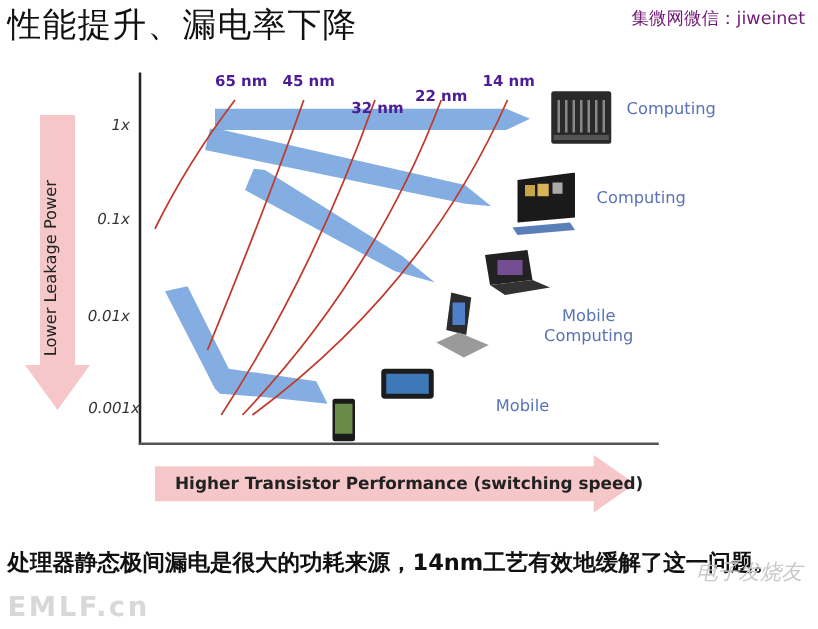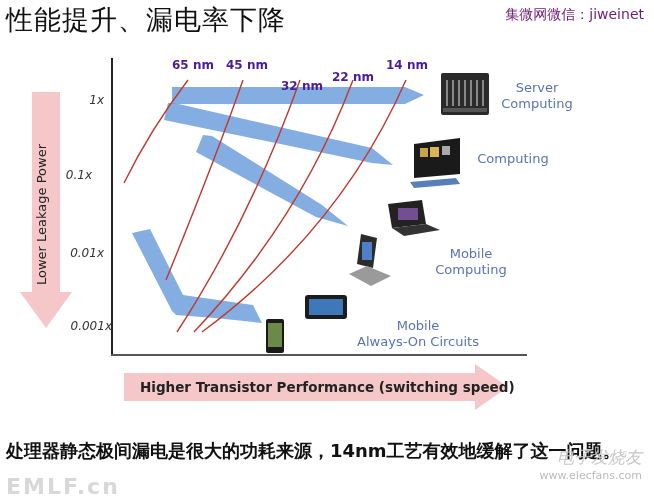--- a/index.html
+++ b/index.html
@@ -22,21 +22,21 @@
 
 <div class="abs title">性能提升、漏电率下降</div>
 <div class="abs wechat">集微网微信：jiweinet</div>
 
 <svg class="abs" style="left:18px;top:92px;" width="56" height="240">
   <polygon points="14,0 42,0 42,200 54,200 28,236 2,200 14,200" fill="#f6c7c9"></polygon>
 </svg>
 <div class="abs yarrow-text" style="left:34px;top:285px;">Lower Leakage Power</div>
 
 <div class="abs ylabel" style="left:54px;top:93px;">1x</div>
-<div class="abs ylabel" style="left:42px;top:168px;">0.1x</div>
+<div class="abs ylabel" style="left:54px;top:168px;">0.1x</div>
 <div class="abs ylabel" style="left:54px;top:246px;">0.01x</div>
 <div class="abs ylabel" style="left:62px;top:319px;">0.001x</div>
 
 <svg class="abs" style="left:0;top:0;" width="654" height="420">
 
   <line x1="112" y1="58" x2="112" y2="356" stroke="#222" stroke-width="2"></line>
   <line x1="111" y1="355" x2="527" y2="355" stroke="#555" stroke-width="2"></line>
 
   <g fill="#6f9fdc" fill-opacity="0.85">
 
@@ -99,36 +99,33 @@
 <svg class="abs" style="left:304px;top:294px;" width="44" height="26">
   <rect x="1" y="1" width="42" height="24" rx="3" fill="#1c1c1c"></rect>
   <rect x="5" y="5" width="34" height="16" fill="#3f78b8"></rect>
 </svg>
 <svg class="abs" style="left:265px;top:318px;" width="20" height="36">
   <rect x="1" y="1" width="18" height="34" rx="2" fill="#1a1a1a"></rect>
   <rect x="3" y="5" width="14" height="24" fill="#6a8a4a"></rect>
 </svg>
 
 <div class="abs cat" style="left:490px;top:80px;width:94px;">
-  <div>Server</div>
   <div>Computing</div>
 </div>
 <div class="abs cat" style="left:466px;top:151px;width:94px;">
   <div>Computing</div>
 </div>
 <div class="abs cat" style="left:424px;top:246px;width:94px;">
   <div>Mobile</div>
   <div>Computing</div>
 </div>
 <div class="abs cat" style="left:344px;top:318px;width:148px;">
   <div>Mobile</div>
-  <div>Always-On Circuits</div>
 </div>
 
 <div class="abs xarrow-text" style="left:140px;top:379px;font-weight:bold;">Higher Transistor Performance (switching speed)</div>
 
 <div class="abs caption">处理器静态极间漏电是很大的功耗来源，14nm工艺有效地缓解了这一问题。</div>
 
 <div class="abs watermark-left">EMLF.cn</div>
 <div class="abs watermark-right">
   <div class="wm-logo">电子发烧友</div>
-  <div>www.elecfans.com</div>
 </div>
 
 </body></html>

